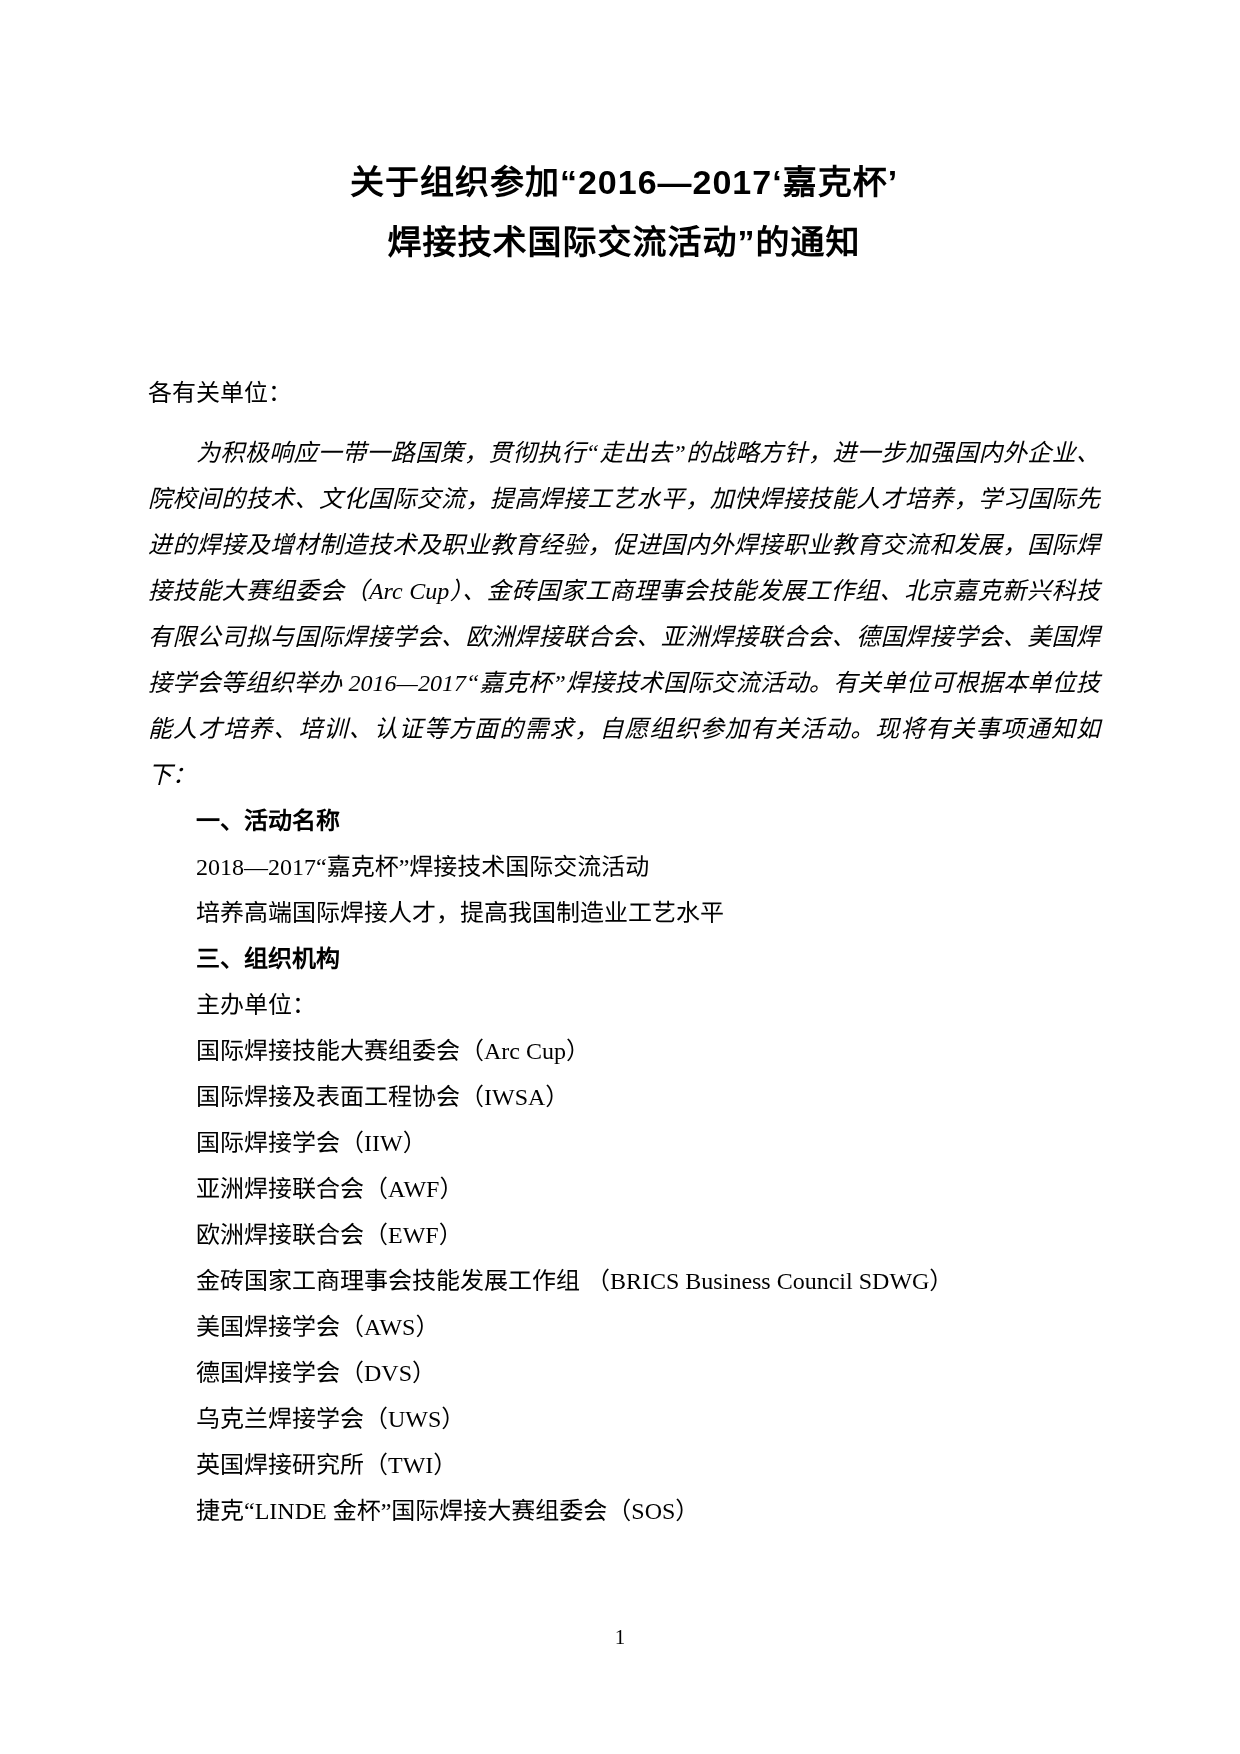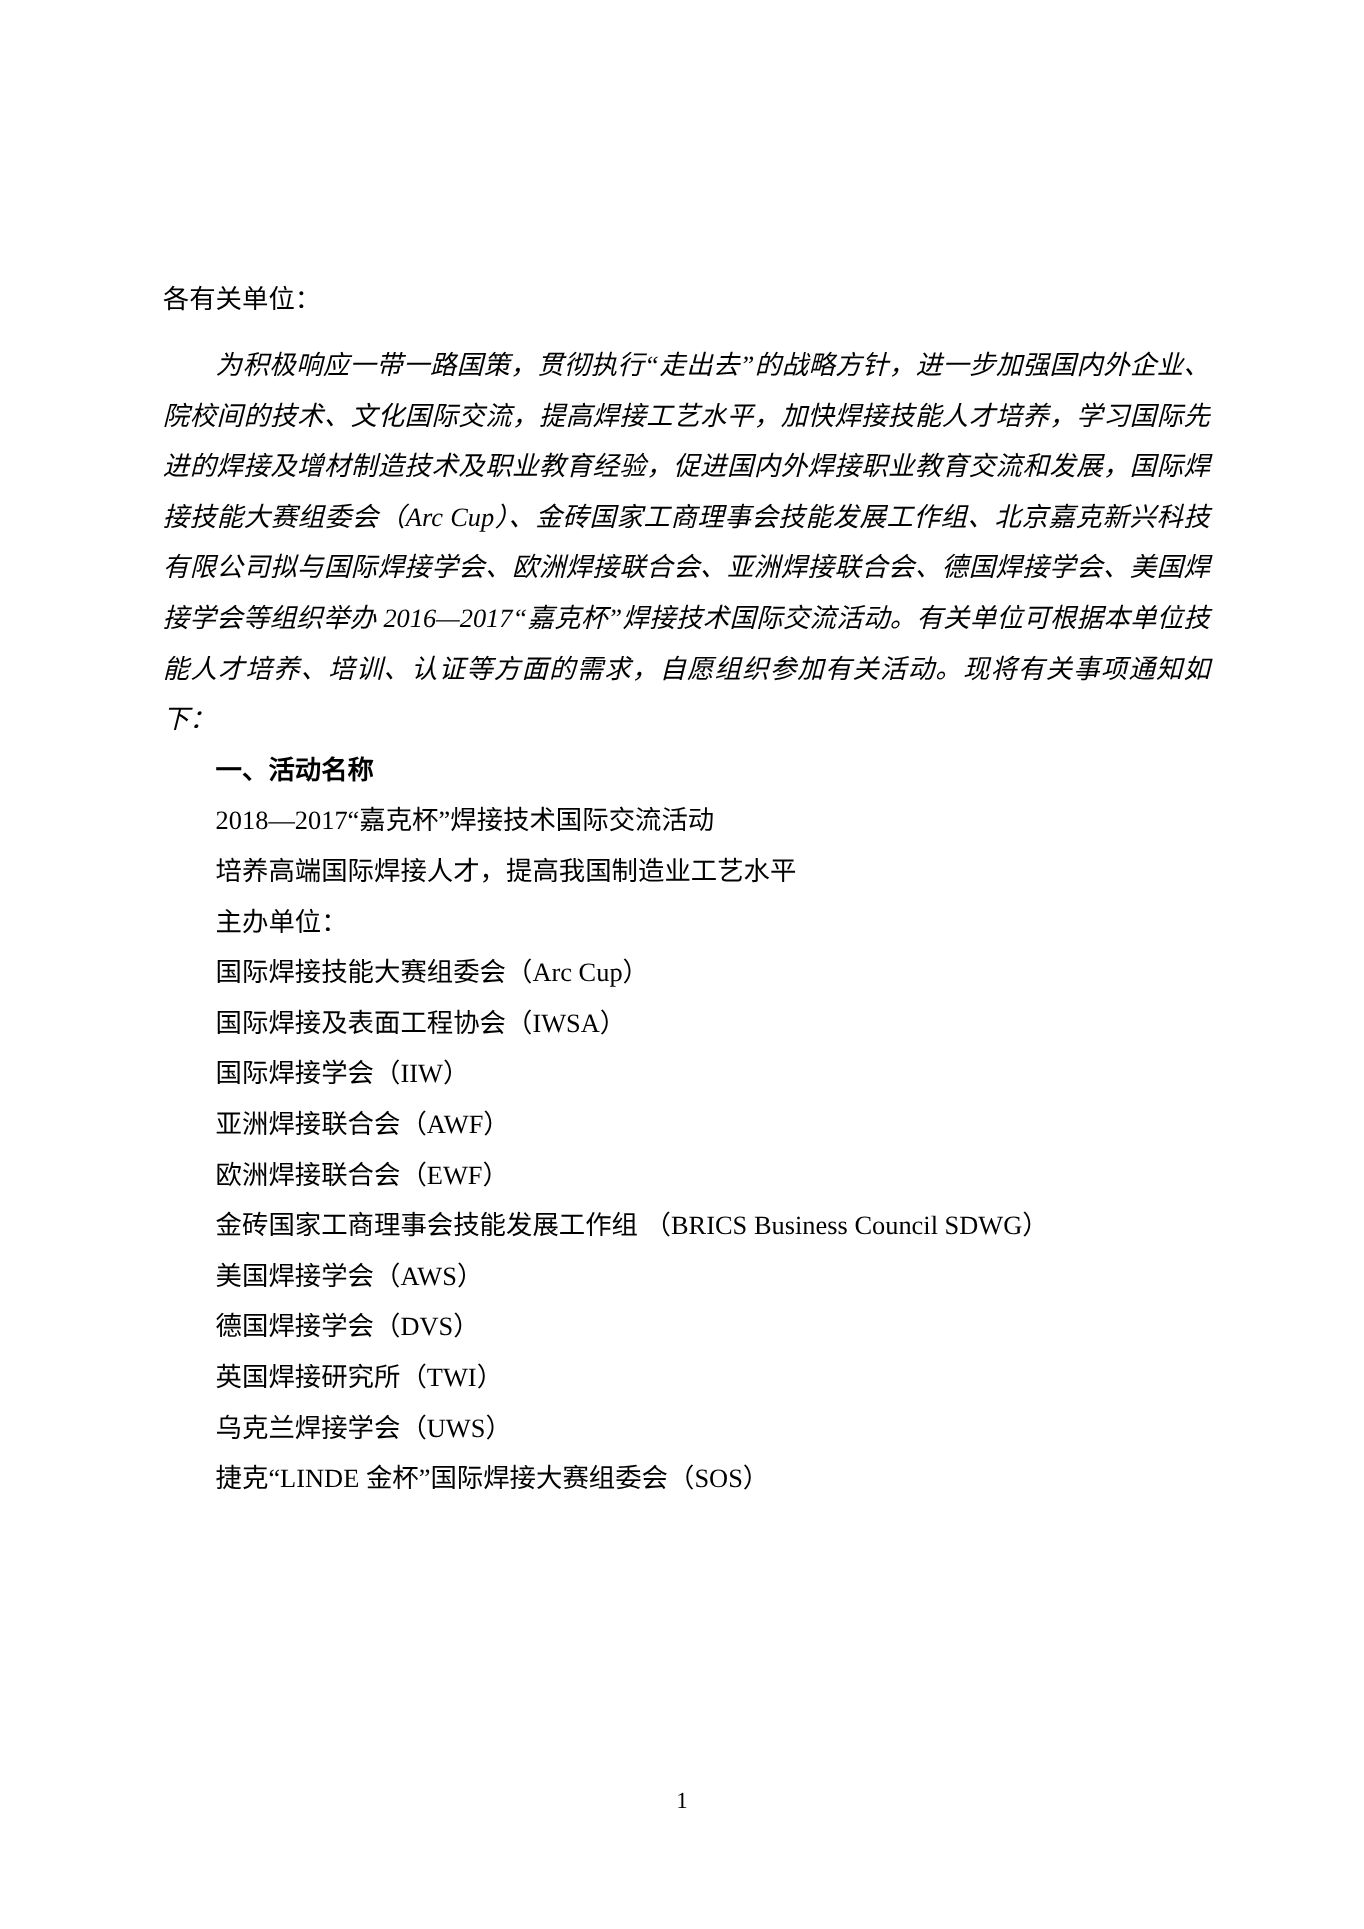--- a/index.html
+++ b/index.html
@@ -82,43 +82,48 @@
     text-align: center;
     font-size: 21px;
     line-height: 26px;
   }
 </style>
 </head>
 <body>
 
 <div class="page">
 
+  <h1 class="doc-title">
+    <span class="title-line">关于组织参加“2016—2017‘嘉克杯’</span>
+    <span class="title-line">焊接技术国际交流活动”的通知</span>
+  </h1>
 
   <p class="salutation">各有关单位：</p>
 
   <p class="intro-para">为积极响应一带一路国策，贯彻执行“走出去”的战略方针，进一步加强国内外企业、院校间的技术、文化国际交流，提高焊接工艺水平，加快焊接技能人才培养，学习国际先进的焊接及增材制造技术及职业教育经验，促进国内外焊接职业教育交流和发展，国际焊接技能大赛组委会（Arc Cup）、金砖国家工商理事会技能发展工作组、北京嘉克新兴科技有限公司拟与国际焊接学会、欧洲焊接联合会、亚洲焊接联合会、德国焊接学会、美国焊接学会等组织举办 2016—2017“嘉克杯”焊接技术国际交流活动。有关单位可根据本单位技能人才培养、培训、认证等方面的需求，自愿组织参加有关活动。现将有关事项通知如下：</p>
 
   <h2 class="sec-heading">一、活动名称</h2>
   <p class="sec-line">2018—2017“嘉克杯”焊接技术国际交流活动</p>
 
   <p class="sec-line">培养高端国际焊接人才，提高我国制造业工艺水平</p>
 
+  <h2 class="sec-heading">三、组织机构</h2>
   <h3 class="sub-heading">主办单位：</h3>
 
   <ul class="org-list">
     <li>国际焊接技能大赛组委会（Arc Cup）</li>
     <li>国际焊接及表面工程协会（IWSA）</li>
     <li>国际焊接学会（IIW）</li>
     <li>亚洲焊接联合会（AWF）</li>
     <li>欧洲焊接联合会（EWF）</li>
     <li>金砖国家工商理事会技能发展工作组 （BRICS Business Council SDWG）</li>
     <li>美国焊接学会（AWS）</li>
     <li>德国焊接学会（DVS）</li>
+    <li>乌克兰焊接学会（UWS）</li>
     <li>英国焊接研究所（TWI）</li>
-    <li>乌克兰焊接学会（UWS）</li>
     <li>捷克“LINDE 金杯”国际焊接大赛组委会（SOS）</li>
   </ul>
 
   <div class="page-footer">
     <span>1</span>
   </div>
 
 </div>
 
 </body></html>

